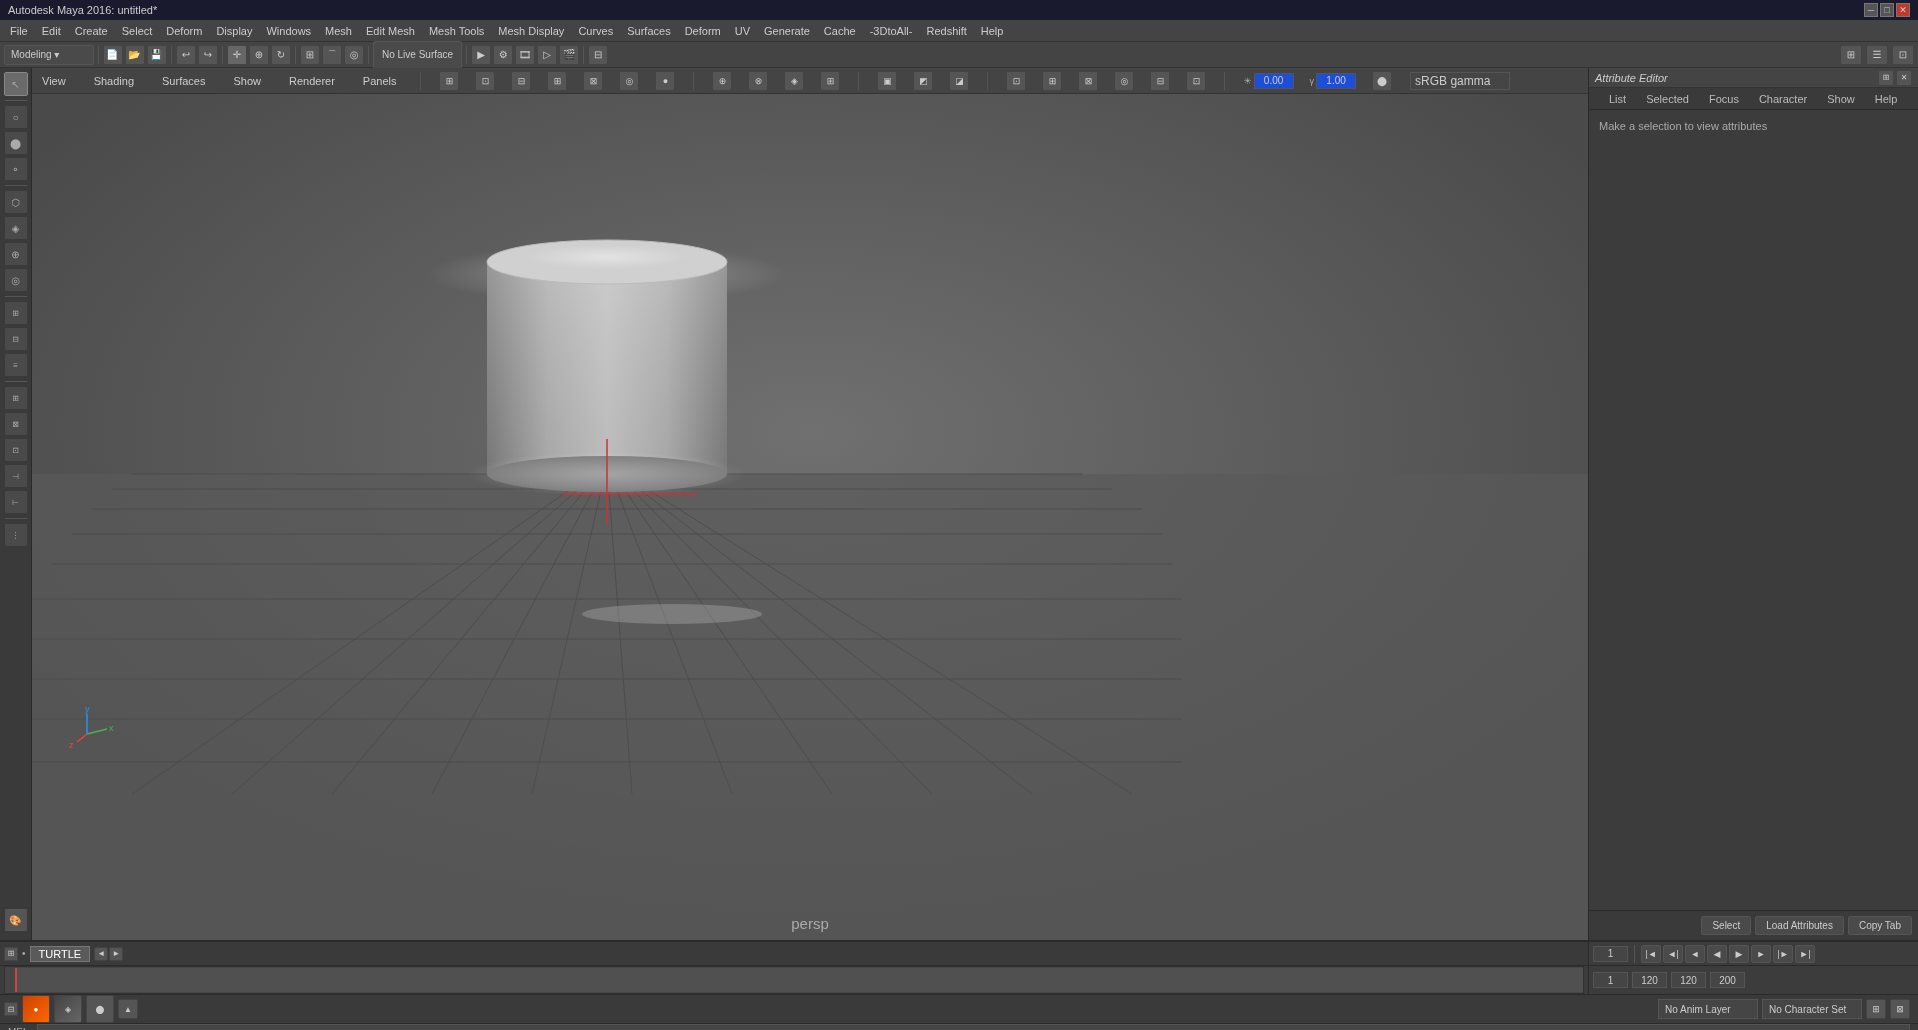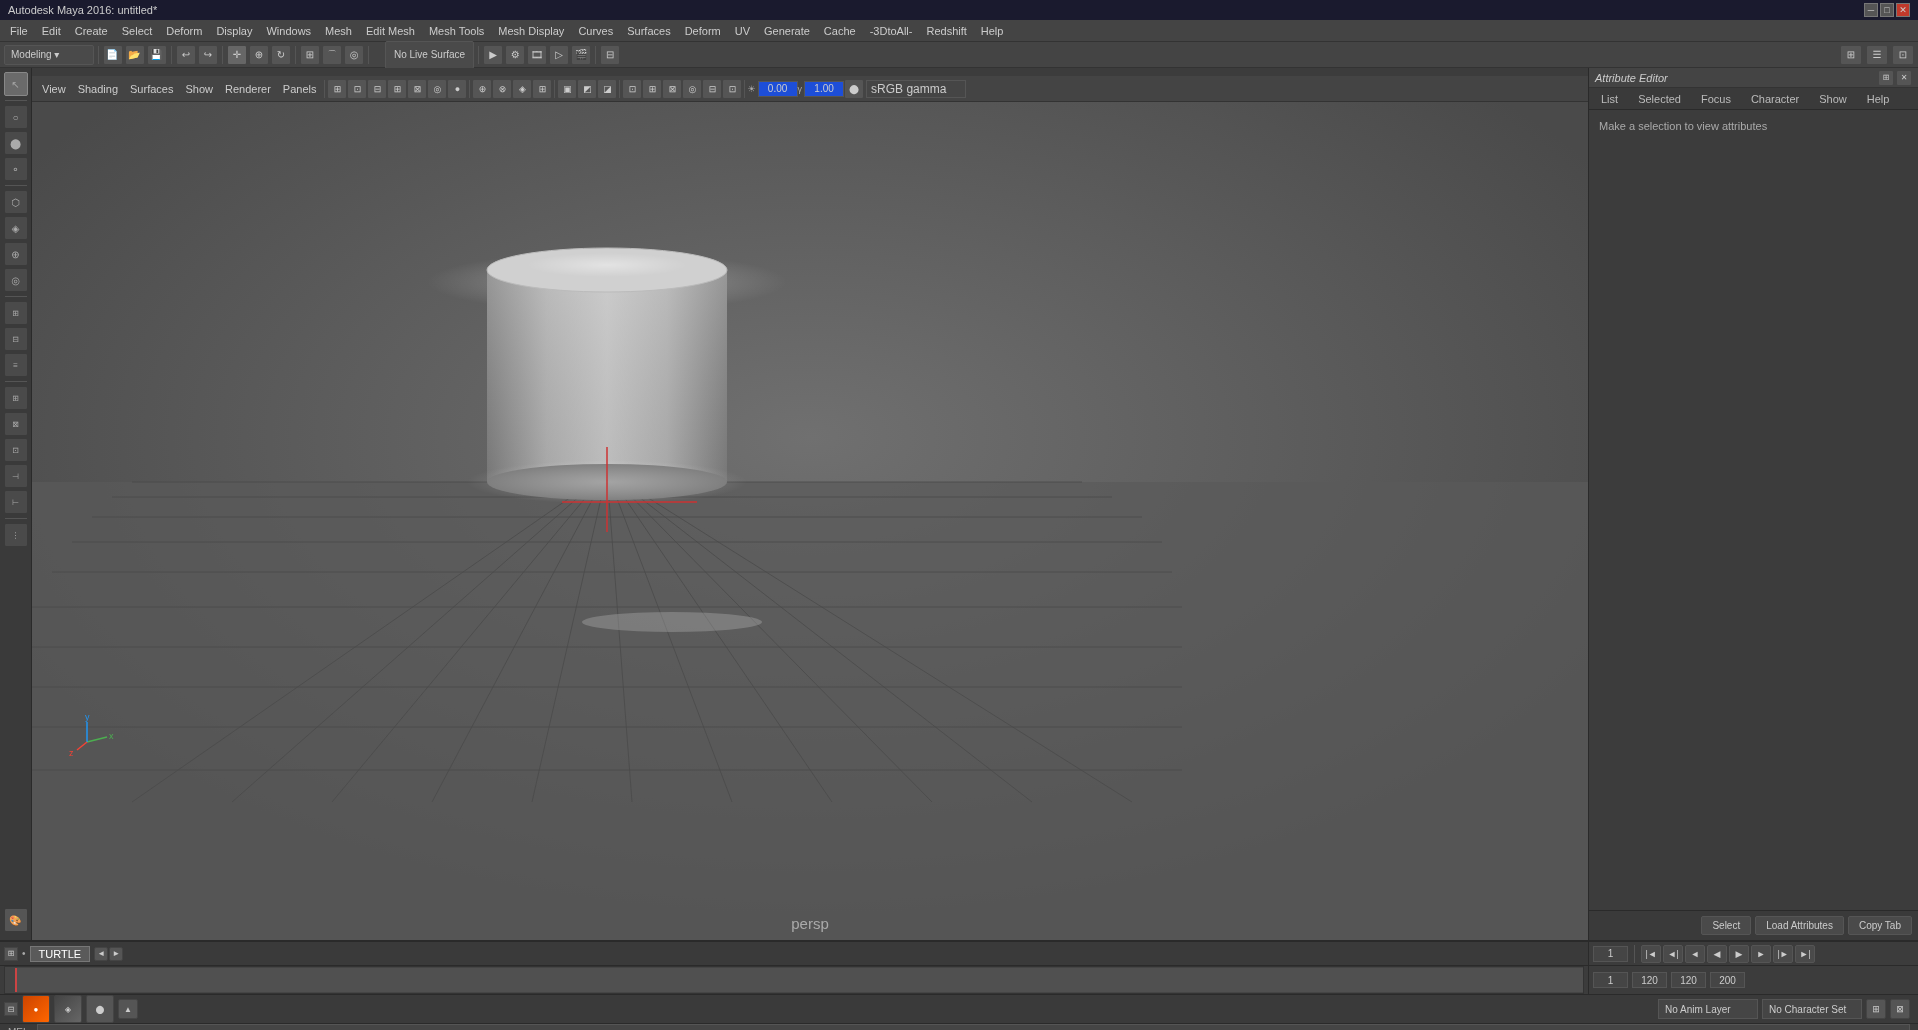--- a/index.html
+++ b/index.html
@@ -149,23 +149,22 @@
       flex-direction: column;
       background: #3c3c3c;
       position: relative;
     }
     #viewport-toolbar {
       height: 26px;
       background: #444;
       display: flex;
       align-items: center;
       padding: 0 4px;
-      gap: 0;
+      gap: 16px;
       border-bottom: 1px solid #333;
-      margin-top: 8px;
     }
     #viewport {
       flex: 1;
       background: #5a5a5a;
       position: relative;
       overflow: hidden;
     }
     
     #grid-svg {
       position: absolute;
@@ -198,21 +197,21 @@
       align-items: center;
       justify-content: space-between;
       padding: 0 6px;
       border-bottom: 1px solid #333;
     }
     #attr-editor-tabs {
       height: 22px;
       background: #3a3a3a;
       display: flex;
       align-items: center;
-      padding: 0 4px;
+      padding: 0 12px;
       gap: 4px;
       border-bottom: 1px solid #2a2a2a;
     }
     .attr-tab {
       padding: 2px 8px;
       cursor: pointer;
       color: #bbb;
       font-size: 11px;
       border-radius: 2px;
     }
@@ -391,21 +390,20 @@
       background: #4a4a4a;
       border: 1px solid #555;
       padding: 13px 8px;
       color: #ccc;
       font-size: 10px;
       cursor: pointer;
       height: 18px;
       display: flex;
       align-items: center;
       border-radius: 2px;
-      margin-left: 12px;
     }
 
     .color-input-field {
       width: 40px;
       height: 16px;
       background: #1d4ed8;
       border: 1px solid #555;
       color: #ccc;
       font-size: 10px;
       text-align: center;

